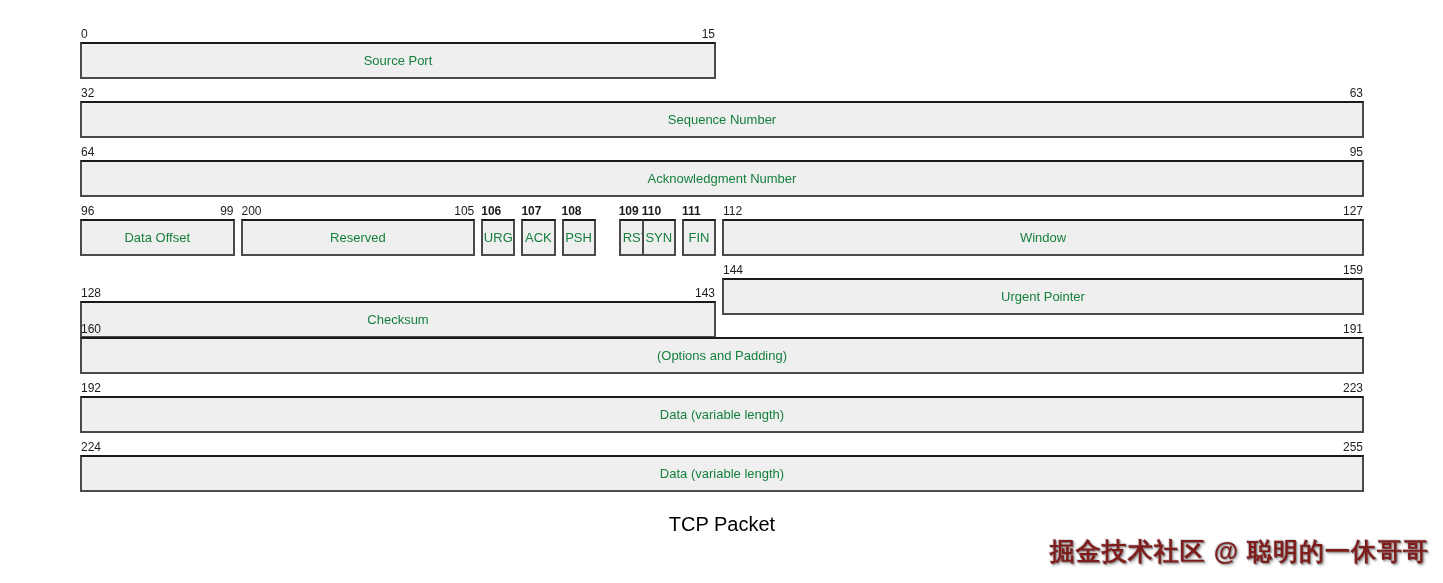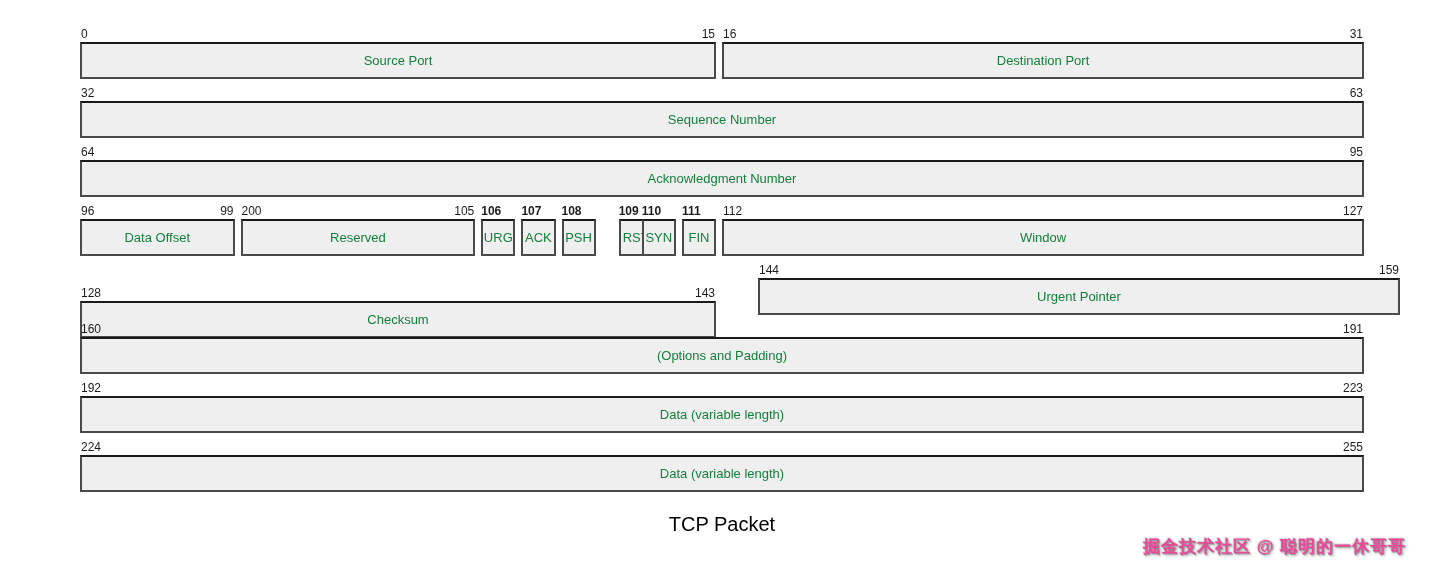--- a/index.html
+++ b/index.html
@@ -61,26 +61,26 @@
     position: absolute;
     left: 80px;
     width: 1284px;
     top: 513px;
     text-align: center;
     font-size: 20px;
     color: #000;
   }
   .watermark {
     position: absolute;
-    right: 37px;
+    right: 14px;
     top: 535px;
-    font-size: 17px;
+    font-size: 25px;
     font-weight: 700;
     letter-spacing: 1px;
-    color: #ec4899;
+    color: #7f1d1d;
     text-shadow:
       1px 1px 1px #8e8e8e,
       2px 2px 3px #b9b9b9,
       -1px -1px 1px #dcdcdc;
     white-space: nowrap;
   }
 </style>
 </head>
 <body>
 
@@ -89,29 +89,20 @@
       <div class="drow">
         <div class="field" style="left: 0%; width: 50%;">
           <div class="bits">
             <span class="bit-start">0</span>
             <span class="bit-end">15</span>
           </div>
           <div class="fbox">
             <span class="flabel">Source Port</span>
           </div>
         </div>
-        <div class="field last" style="left: 50%; width: 50%;">
-          <div class="bits">
-            <span class="bit-start">16</span>
-            <span class="bit-end">31</span>
-          </div>
-          <div class="fbox">
-            <span class="flabel">Destination Port</span>
-          </div>
-        </div>
       </div>
       <div class="drow">
         <div class="field last" style="left: 0%; width: 100%;">
           <div class="bits">
             <span class="bit-start">32</span>
             <span class="bit-end">63</span>
           </div>
           <div class="fbox">
             <span class="flabel">Sequence Number</span>
           </div>
@@ -208,21 +199,21 @@
       <div class="drow">
         <div class="field" style="left: 0%; width: 50%; margin-top: 23px;">
           <div class="bits">
             <span class="bit-start">128</span>
             <span class="bit-end">143</span>
           </div>
           <div class="fbox">
             <span class="flabel">Checksum</span>
           </div>
         </div>
-        <div class="field last" style="left: 50%; width: 50%; margin-left: 36px;">
+        <div class="field last" style="left: 50%; width: 50%;">
           <div class="bits">
             <span class="bit-start">144</span>
             <span class="bit-end">159</span>
           </div>
           <div class="fbox">
             <span class="flabel">Urgent Pointer</span>
           </div>
         </div>
       </div>
       <div class="drow">

